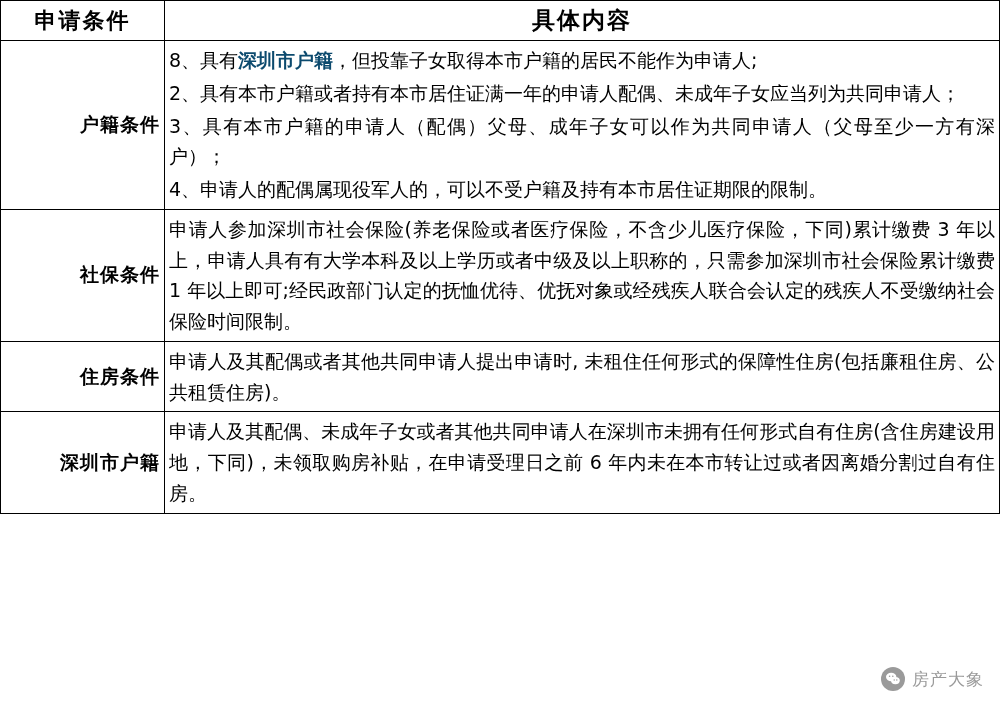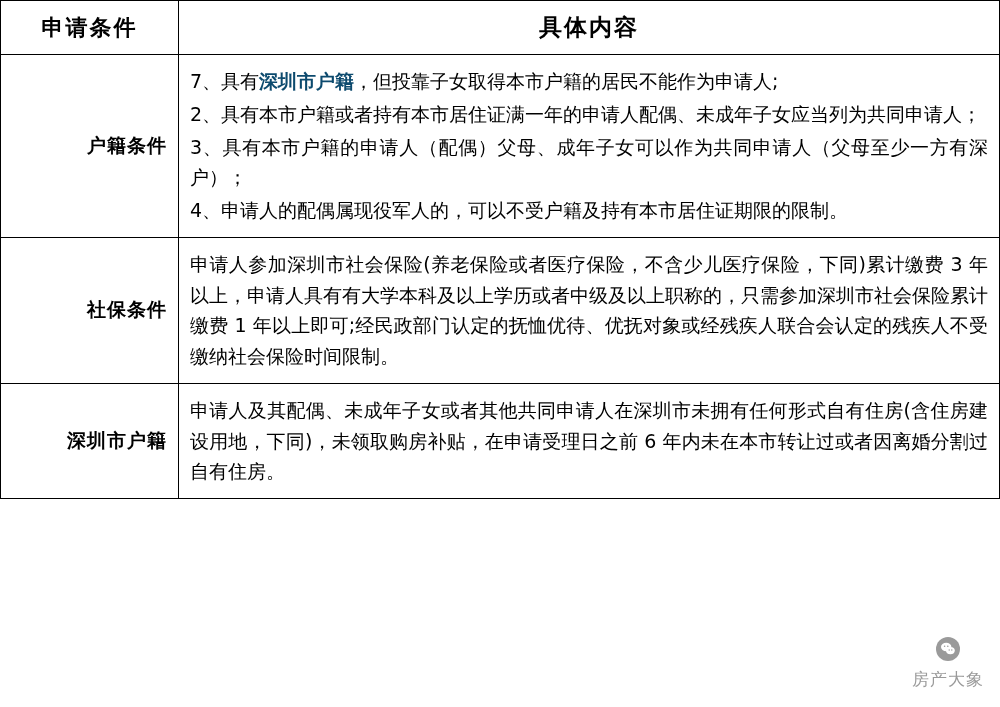--- a/index.html
+++ b/index.html
@@ -23,21 +23,21 @@
   }
   table.req-table {
     border-collapse: collapse;
     width: 1000px;
     table-layout: fixed;
   }
   table.req-table td,
   table.req-table th {
     border: 1px solid #000000;
     vertical-align: middle;
-    padding: 11px;
+    padding: 4px;
   }
   
   .th-left {
     width: 155px;
     text-align: center;
     font-weight: bold;
     font-size: 22px;
     letter-spacing: 2px;
     padding: 16px 0 16px 0;
     font-family: "DejaVu Serif", "Liberation Serif", serif;
@@ -86,21 +86,20 @@
     position: absolute;
     right: 16px;
     bottom: 16px;
     display: flex;
     align-items: center;
     gap: 7px;
     color: #9a9a9a;
     font-size: 17px;
     letter-spacing: 1px;
     font-family: Liberation Sans, sans-serif;
-    flex-direction: column;
   }
   .wm-icon {
     width: 24px;
     height: 24px;
     border-radius: 50%;
     background: #9a9a9a;
     display: inline-flex;
     align-items: center;
     justify-content: center;
   }
@@ -114,34 +113,40 @@
   <table class="req-table">
     <tbody>
       <tr>
         <th class="th-left">申请条件</th>
         <th class="th-right">具体内容</th>
       </tr>
 
       <tr>
         <td class="cat-cell">户籍条件</td>
         <td class="content-cell">
-          <p><span>7、具有</span><span class="hl">深圳市户籍</span><span>，但投靠子女取得本市户籍的居民不能作为申请人;</span></p>
+          <p><span>8、具有</span><span class="hl">深圳市户籍</span><span>，但投靠子女取得本市户籍的居民不能作为申请人;</span></p>
           <p>2、具有本市户籍或者持有本市居住证满一年的申请人配偶、未成年子女应当列为共同申请人；</p>
           <p>3、具有本市户籍的申请人（配偶）父母、成年子女可以作为共同申请人（父母至少一方有深户）；</p>
           <p>4、申请人的配偶属现役军人的，可以不受户籍及持有本市居住证期限的限制。</p>
         </td>
       </tr>
 
       <tr>
         <td class="cat-cell">社保条件</td>
         <td class="content-cell">
           <p>申请人参加深圳市社会保险(养老保险或者医疗保险，不含少儿医疗保险，下同)累计缴费 3 年以上，申请人具有有大学本科及以上学历或者中级及以上职称的，只需参加深圳市社会保险累计缴费 1 年以上即可;经民政部门认定的抚恤优待、优抚对象或经残疾人联合会认定的残疾人不受缴纳社会保险时间限制。</p>
         </td>
       </tr>
 
+      <tr>
+        <td class="cat-cell">住房条件</td>
+        <td class="content-cell">
+          <p>申请人及其配偶或者其他共同申请人提出申请时, 未租住任何形式的保障性住房(包括廉租住房、公共租赁住房)。</p>
+        </td>
+      </tr>
 
       <tr>
         <td class="cat-cell">深圳市户籍</td>
         <td class="content-cell">
           <p>申请人及其配偶、未成年子女或者其他共同申请人在深圳市未拥有任何形式自有住房(含住房建设用地，下同)，未领取购房补贴，在申请受理日之前 6 年内未在本市转让过或者因离婚分割过自有住房。</p>
         </td>
       </tr>
 
     </tbody>
   </table>

